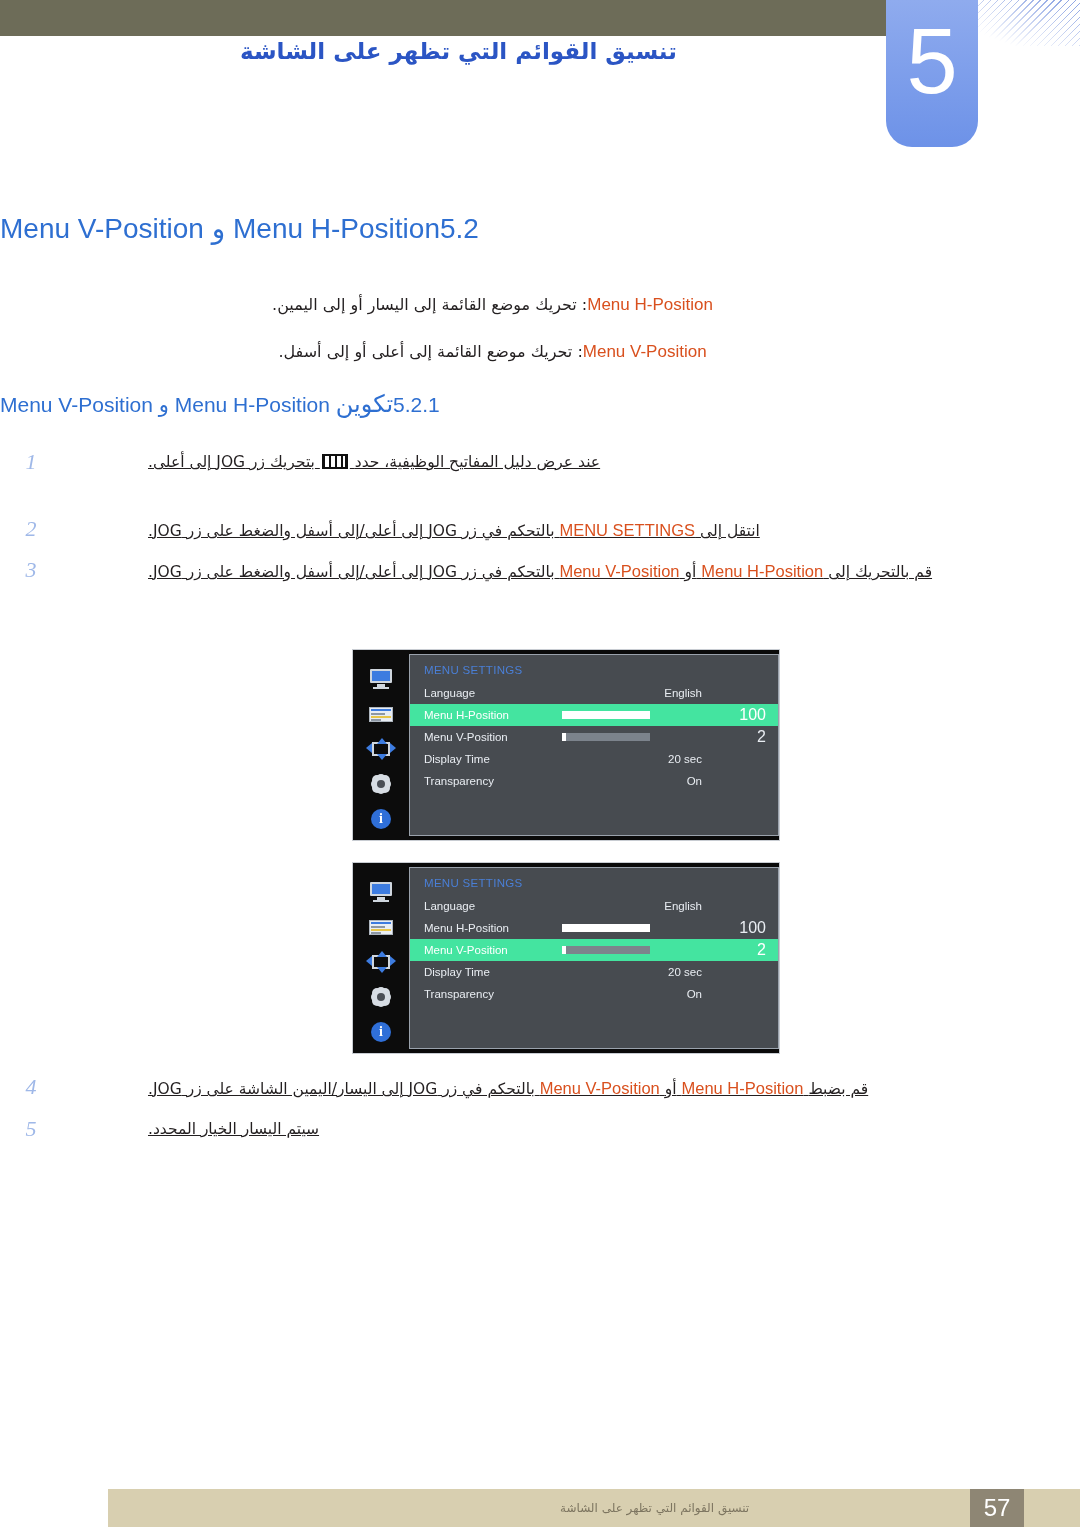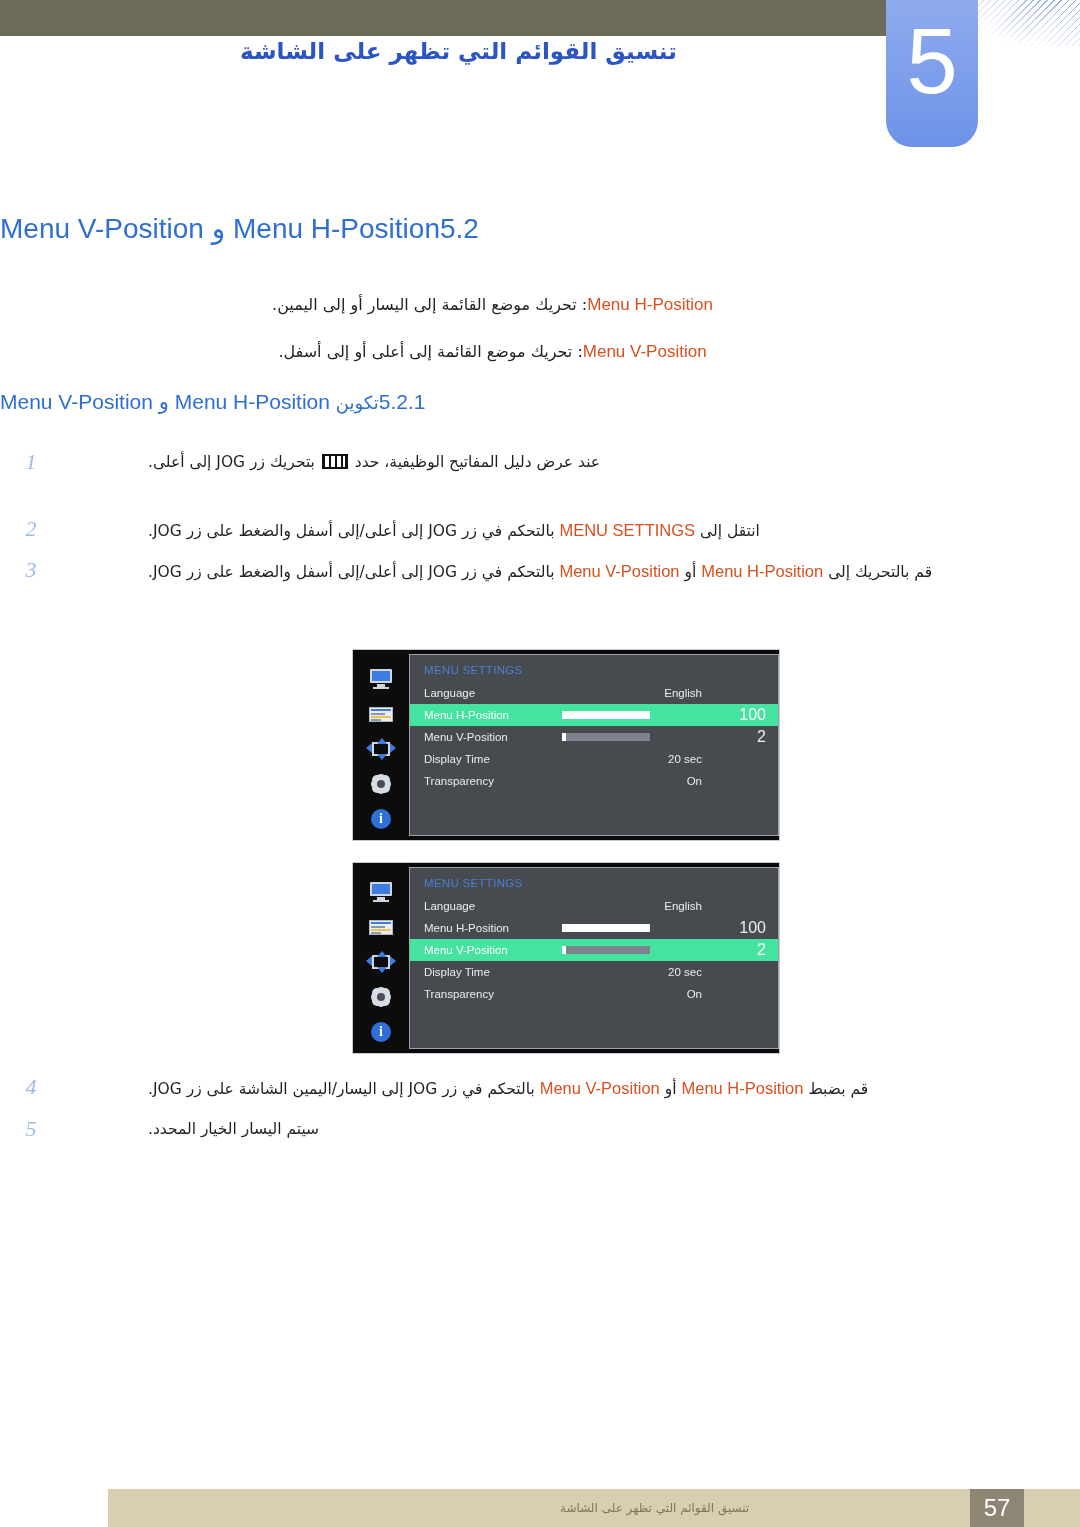--- a/index.html
+++ b/index.html
@@ -66,21 +66,21 @@
   }
   .sec-heading .num { display: inline-block; margin-left: 0; margin-right: 26px; }
 
   .subsec-heading {
     position: absolute; top: 390px; left: 0; width: 918px;
     direction: rtl; text-align: left;
     font-size: 21px; color: #2e6fd1; font-weight: 400;
     white-space: nowrap;
   }
   .subsec-heading .num { display: inline-block; margin-right: 26px; }
-  .subsec-heading .ar { font-family: "DejaVu Sans", sans-serif; font-size: 18px; }
+  .subsec-heading .ar { font-family: "DejaVu Sans", sans-serif; font-size: 24px; }
 
   .bullet-line {
     position: absolute; left: 0; width: 905px;
     direction: rtl; text-align: center;
     font-size: 16px; color: #231f20;
     font-family: "DejaVu Sans", sans-serif;
     margin-left: 40px;
   }
   .bullet-line .term { color: #d9501e; font-family: "Liberation Sans", sans-serif; font-size: 17px; }
   #bullet-h { top: 295px; }
@@ -100,20 +100,21 @@
     font-size: 22px; color: #9fb8e8;
     font-style: italic;
     font-family: "Liberation Serif", serif;
     padding-top: 1px;
   }
   .step-body {
     flex: 1 1 auto; text-align: left; direction: rtl;
     font-size: 15.5px; color: #231f20; line-height: 1.9;
     font-family: "DejaVu Sans", sans-serif;
     padding-left: 86px;
+    text-decoration: underline;
   }
   .step-body .term { color: #d9501e; font-family: "Liberation Sans", sans-serif; font-size: 16.5px; }
   .sub-note { display:block; text-align: left; }
 
   .keyicon {
     display: inline-block;
     width: 26px; height: 15px;
     background: #111111;
     vertical-align: -2px;
     position: relative;

